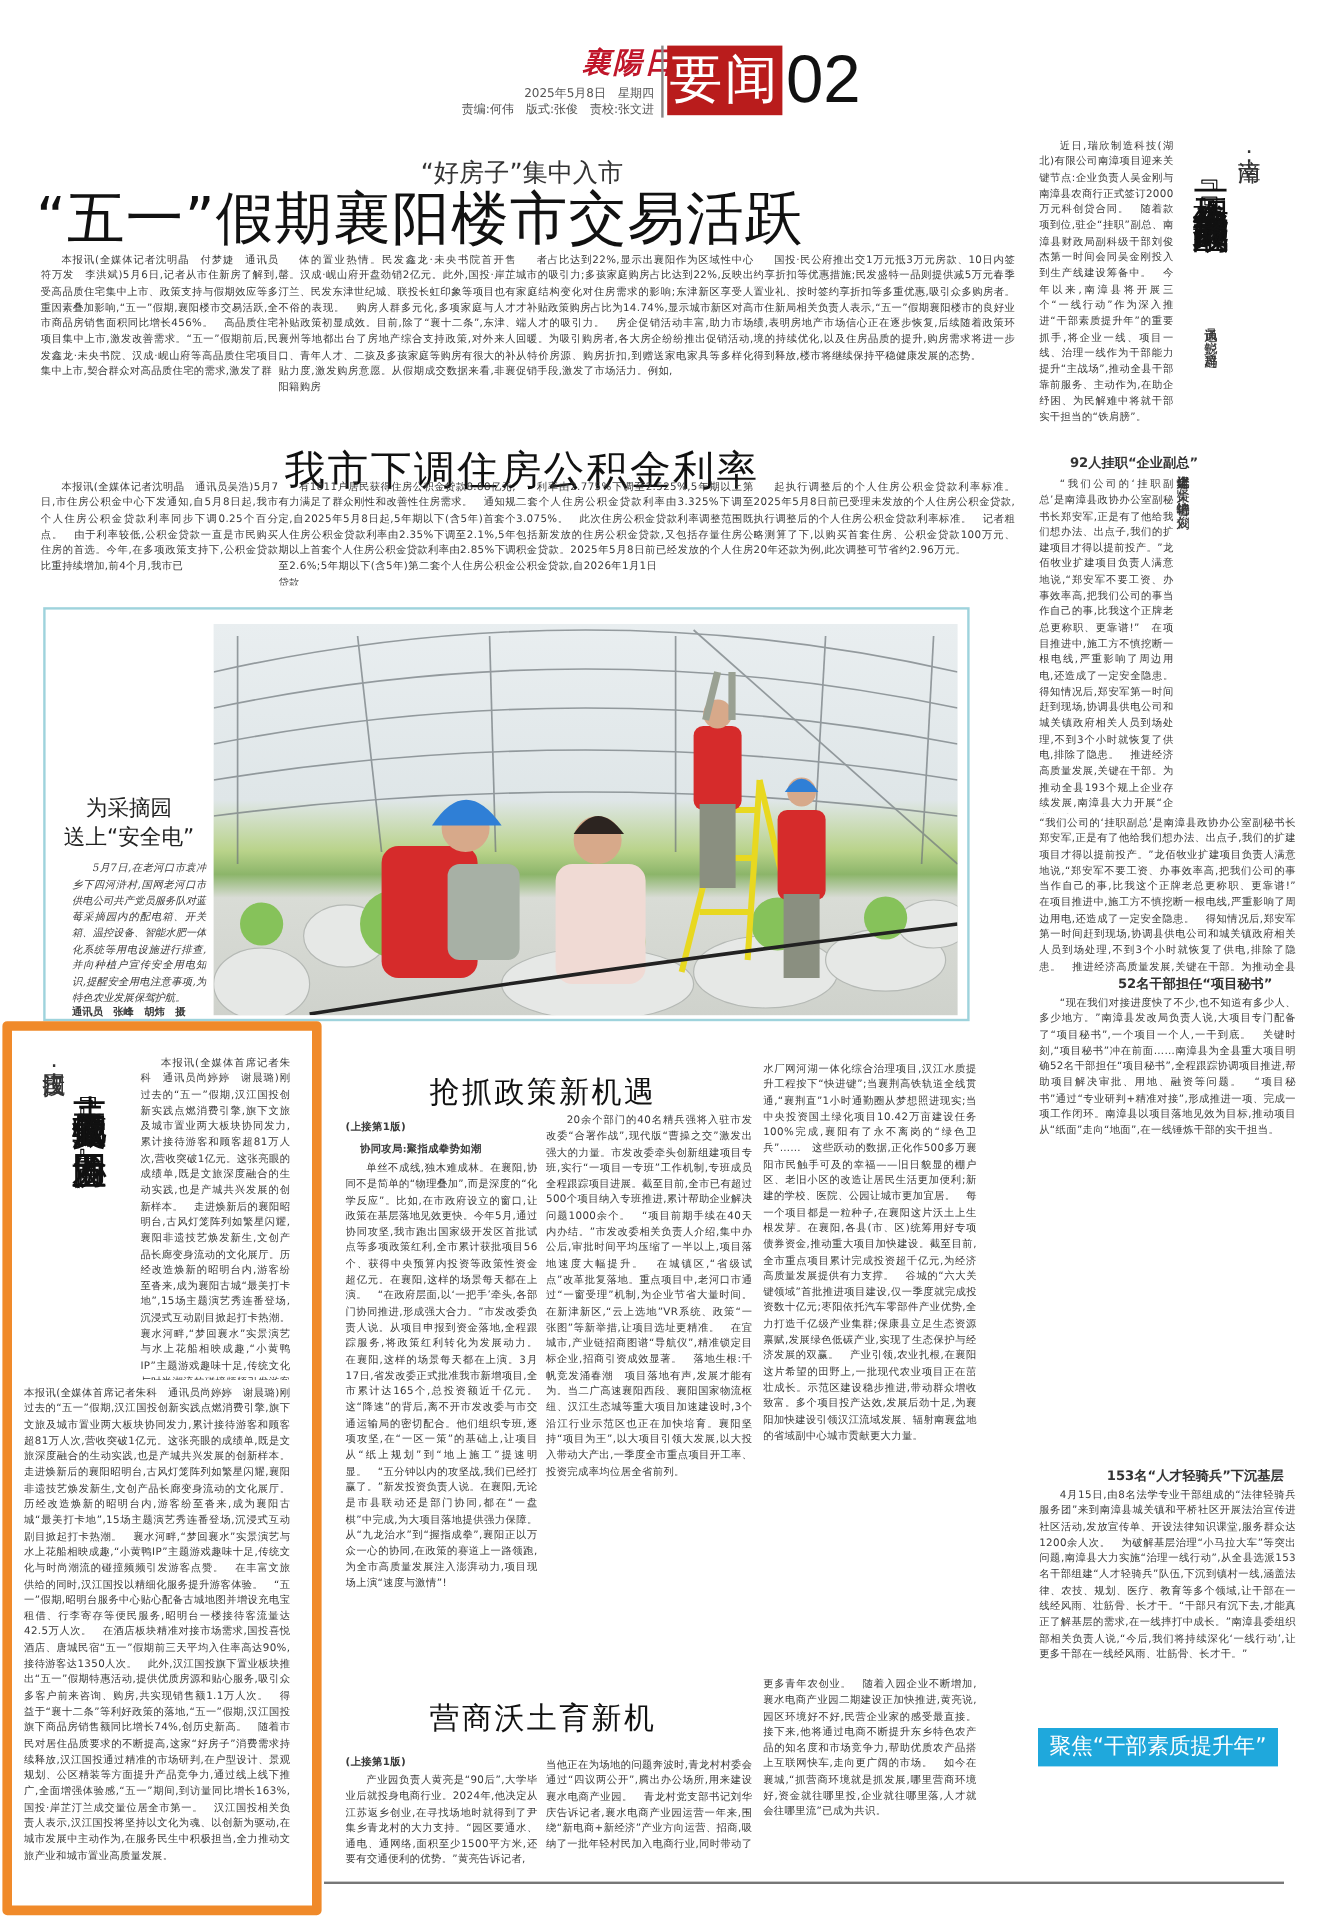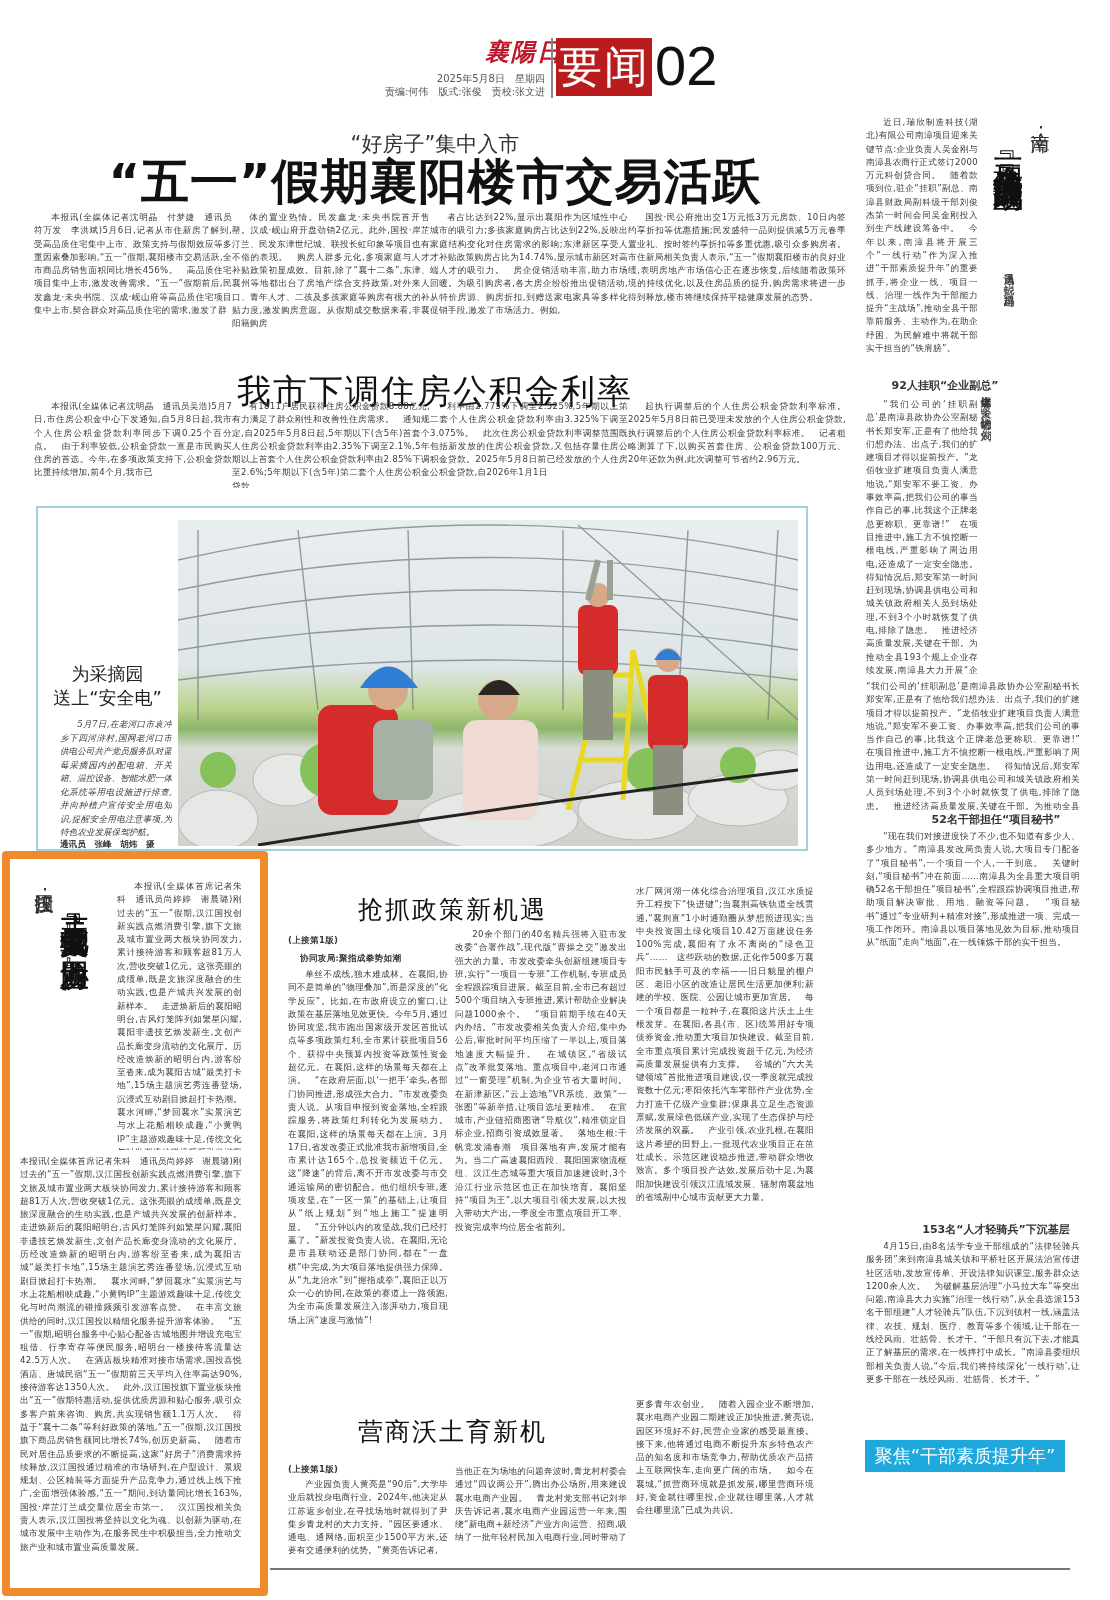--- a/index.html
+++ b/index.html
@@ -11,21 +11,21 @@
   .col { overflow: hidden; }
 
   
   .masthead-logo { font-family: "DejaVu Serif", "Liberation Serif", serif; color: #c0162a; font-size: 24px; font-weight: bold; letter-spacing: 2px; font-style: italic; }
   .masthead-meta { font-size: 10px; color: #555; line-height: 13px; text-align: right; }
   .section-box { background: #b91c1c; color: #fff; font-size: 44px; line-height: 58px; text-align: center; letter-spacing: 2px; }
   .page-num { font-size: 56px; line-height: 60px; color: #111; font-family: "Liberation Sans", sans-serif; }
   .vbar { background: #888; }
 
   .kicker { font-size: 21px; color: #333; text-align: center; }
-  .headline-main { font-size: 48px; font-weight: bold; color: #111; text-align: center; letter-spacing: 1px; }
+  .headline-main { font-size: 48px; font-weight: normal; color: #111; text-align: left; letter-spacing: 1px; }
   .headline-2 { font-size: 34px; color: #111; text-align: center; letter-spacing: 2px; margin-top: 13px; }
   .headline-3 { font-size: 25px; color: #111; text-align: center; letter-spacing: 2px; }
 
   .vert { writing-mode: vertical-rl; text-orientation: upright; }
   .photo-frame { border: 2px solid #9ed3dc; }
   .photo-title { font-size: 18px; color: #222; text-align: center; line-height: 24px; }
   .photo-caption { font-family: "DejaVu Serif", "Liberation Serif", serif; font-size: 8.6px; line-height: 13.5px; color: #3a3a3a; font-style: italic; text-align: justify; }
 
   .orange-box { border: 8px solid #f08a2a; border-radius: 4px; }
   .focus-banner { background: #1fa8dc; color: #fff; font-size: 18px; text-align: center; line-height: 32px; }

